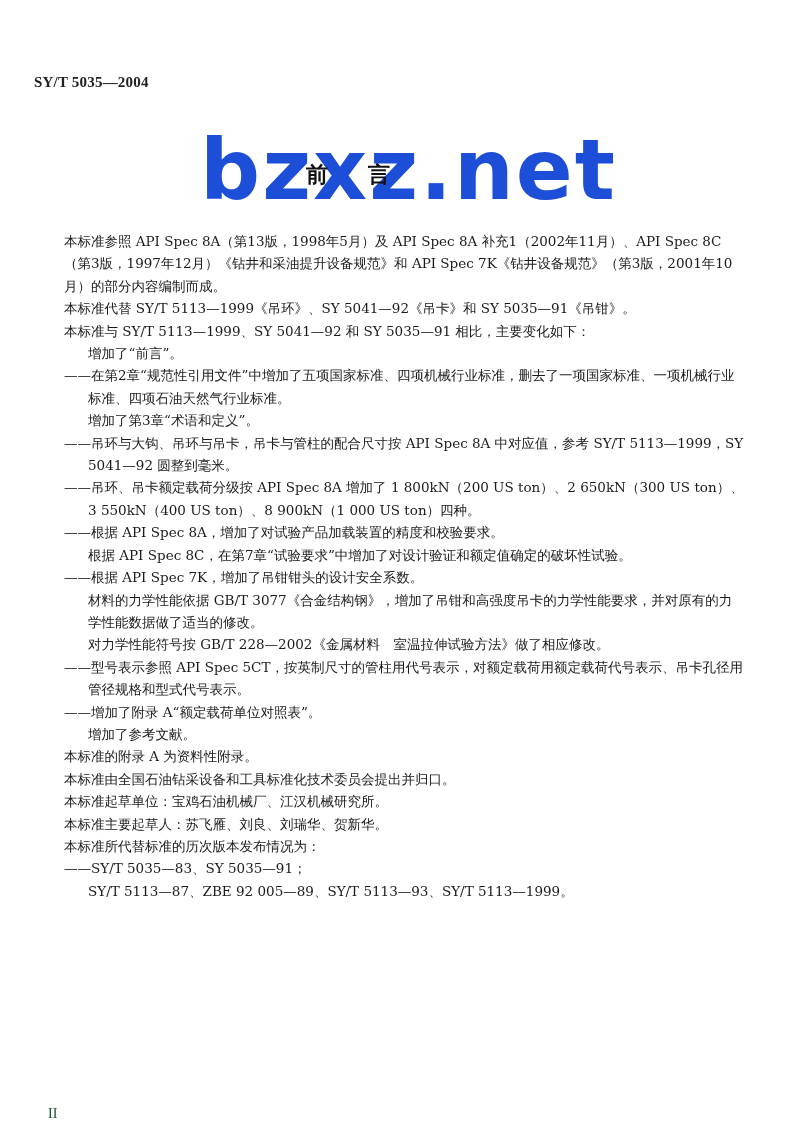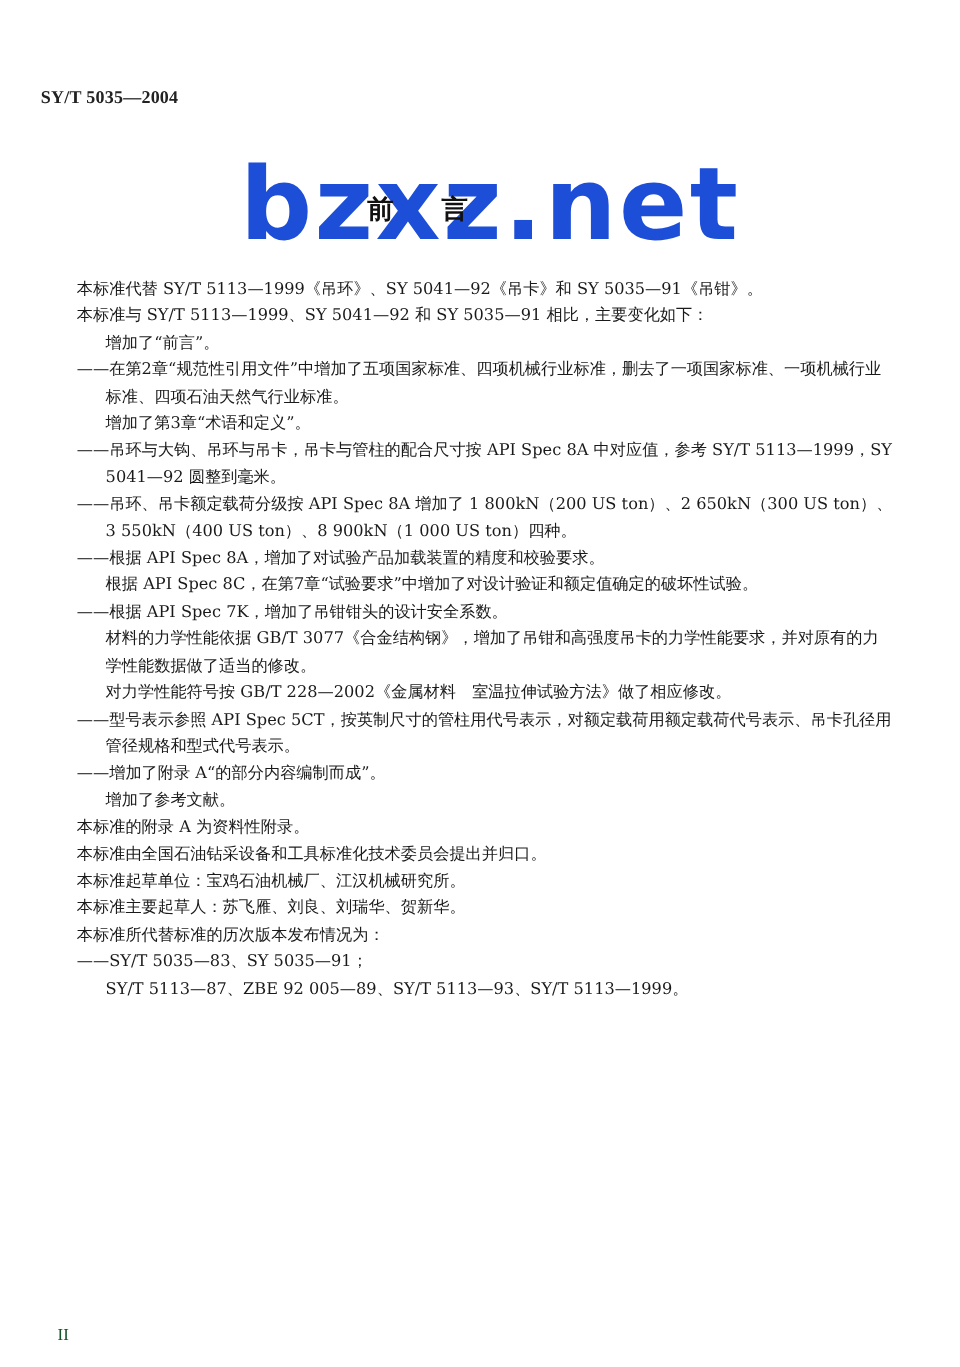--- a/index.html
+++ b/index.html
@@ -20,34 +20,35 @@
               font-size: 14px; color: #14532d; }
 </style>
 </head>
 <body>
 
 <div class="header-code">SY/T 5035—2004</div>
 <div class="watermark">bzxz.net</div>
 <div class="title">前言</div>
 
 <div class="body" id="body">
+    <p class="p indent1" style="padding-left: 0px; text-indent: 0px;"><span>本标准参照 API Spec 8A（第13版，1998年5月）及 API Spec 8A 补充1（2002年11月）、API Spec 8C（第3版，1997年12月）《钻井和采油提升设备规范》和 API Spec 7K《钻井设备规范》（第3版，2001年10月）的部分内容编制而成。</span></p>
     <p class="p indent1" style="padding-left: 0px; text-indent: 0px;"><span>本标准代替 SY/T 5113—1999《吊环》、SY 5041—92《吊卡》和 SY 5035—91《吊钳》。</span></p>
     <p class="p indent1" style="padding-left: 0px; text-indent: 0px;"><span>本标准与 SY/T 5113—1999、SY 5041—92 和 SY 5035—91 相比，主要变化如下：</span></p>
     <p class="p indent1"><span>增加了“前言”。</span></p>
     <p class="p dash" style="padding-left: 24px; text-indent: -24px;"><span>——</span><span>在第2章“规范性引用文件”中增加了五项国家标准、四项机械行业标准，删去了一项国家标准、一项机械行业标准、四项石油天然气行业标准。</span></p>
     <p class="p indent1"><span>增加了第3章“术语和定义”。</span></p>
     <p class="p dash" style="padding-left: 24px; text-indent: -24px;"><span>——</span><span>吊环与大钩、吊环与吊卡，吊卡与管柱的配合尺寸按 API Spec 8A 中对应值，参考 SY/T 5113—1999，SY 5041—92 圆整到毫米。</span></p>
     <p class="p dash" style="padding-left: 24px; text-indent: -24px;"><span>——</span><span>吊环、吊卡额定载荷分级按 API Spec 8A 增加了 1 800kN（200 US ton）、2 650kN（300 US ton）、3 550kN（400 US ton）、8 900kN（1 000 US ton）四种。</span></p>
     <p class="p dash" style="padding-left: 24px; text-indent: -24px;"><span>——</span><span>根据 API Spec 8A，增加了对试验产品加载装置的精度和校验要求。</span></p>
     <p class="p indent1"><span>根据 API Spec 8C，在第7章“试验要求”中增加了对设计验证和额定值确定的破坏性试验。</span></p>
     <p class="p dash" style="padding-left: 24px; text-indent: -24px;"><span>——</span><span>根据 API Spec 7K，增加了吊钳钳头的设计安全系数。</span></p>
     <p class="p indent1"><span>材料的力学性能依据 GB/T 3077《合金结构钢》，增加了吊钳和高强度吊卡的力学性能要求，并对原有的力学性能数据做了适当的修改。</span></p>
     <p class="p indent1"><span>对力学性能符号按 GB/T 228—2002《金属材料　室温拉伸试验方法》做了相应修改。</span></p>
     <p class="p dash" style="padding-left: 24px; text-indent: -24px;"><span>——</span><span>型号表示参照 API Spec 5CT，按英制尺寸的管柱用代号表示，对额定载荷用额定载荷代号表示、吊卡孔径用管径规格和型式代号表示。</span></p>
-    <p class="p dash" style="padding-left: 24px; text-indent: -24px;"><span>——</span><span>增加了附录 A“的部分内容编制而成”。</span></p>
+    <p class="p dash" style="padding-left: 24px; text-indent: -24px;"><span>——</span><span>增加了附录 A“额定载荷单位对照表”。</span></p>
     <p class="p indent1"><span>增加了参考文献。</span></p>
     <p class="p indent1" style="padding-left: 0px; text-indent: 0px;"><span>本标准的附录 A 为资料性附录。</span></p>
     <p class="p indent1" style="padding-left: 0px; text-indent: 0px;"><span>本标准由全国石油钻采设备和工具标准化技术委员会提出并归口。</span></p>
     <p class="p indent1" style="padding-left: 0px; text-indent: 0px;"><span>本标准起草单位：宝鸡石油机械厂、江汉机械研究所。</span></p>
     <p class="p indent1" style="padding-left: 0px; text-indent: 0px;"><span>本标准主要起草人：苏飞雁、刘良、刘瑞华、贺新华。</span></p>
     <p class="p indent1" style="padding-left: 0px; text-indent: 0px;"><span>本标准所代替标准的历次版本发布情况为：</span></p>
     <p class="p dash" style="padding-left: 24px; text-indent: -24px;"><span>——</span><span>SY/T 5035—83、SY 5035—91；</span></p>
     <p class="p indent1"><span>SY/T 5113—87、ZBE 92 005—89、SY/T 5113—93、SY/T 5113—1999。</span></p>
   </div>
 

